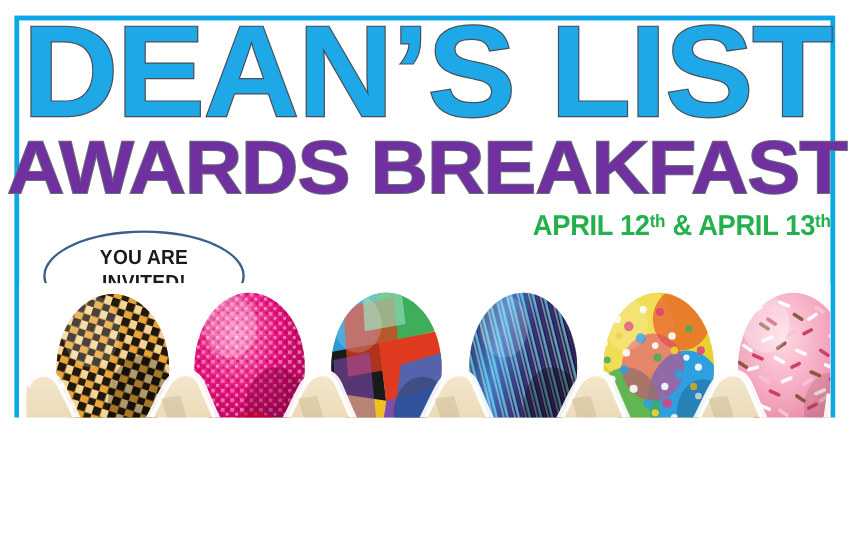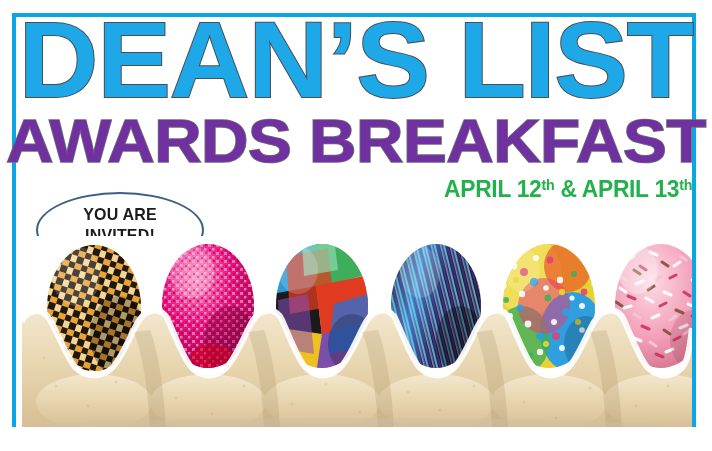--- a/index.html
+++ b/index.html
@@ -10,21 +10,21 @@
   body {
     width: 712px;
     height: 451px;
     overflow: hidden;
     font-family: "Liberation Sans", sans-serif;
   }
 
   .poster {
     position: relative;
     width: 712px;
-    height: 427px;
+    height: 348px;
     background: #ffffff;
     overflow: hidden;
   }
 
   
   .frame {
     position: absolute;
     left: 12px;
     top: 13px;
     width: 684px;

